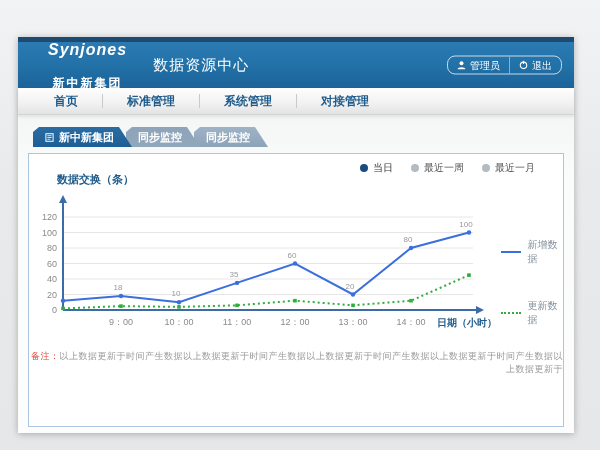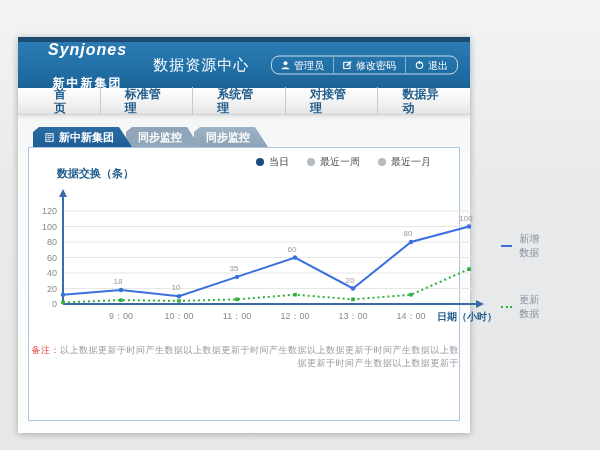--- a/index.html
+++ b/index.html
@@ -1,20 +1,20 @@
 <!DOCTYPE html>
 <html><head>
 <meta charset="utf-8">
 <style>
   * { margin:0; padding:0; box-sizing:border-box; }
   html,body { width:600px; height:450px; overflow:hidden;
     font-family:"Liberation Sans","DejaVu Sans",sans-serif;
     background:linear-gradient(180deg,#f2f3f4 0%,#e9eaeb 40%,#e6e7e8 100%); }
 
-  .window { position:absolute; left:18px; top:37px; width:452px; height:396px;
+  .window { position:absolute; left:18px; top:37px; width:556px; height:396px;
     background:#ffffff; box-shadow:0 1px 7px rgba(0,0,0,.28); }
 
   
   .top-strip { height:5px; background:#1d4a70; }
 
   
   .header { height:46px; background:linear-gradient(180deg,#2b7ab2 0%,#2170a6 55%,#1c6399 100%);
     display:flex; align-items:center; position:relative; }
   .logo { margin-left:30px; color:#fff; text-align:center; line-height:1; }
   .logo-en { font-style:italic; font-weight:bold; font-size:16px; letter-spacing:1px; display:block; }
@@ -44,21 +44,21 @@
   .tabstrip { display:flex; margin-left:5px; height:20px; position:relative; z-index:3; }
   .tab { height:20px; padding:0 18px 0 12px; display:flex; align-items:center; gap:5px;
     color:#fff; font-size:11px; font-weight:bold; cursor:pointer;
     clip-path:polygon(0 100%, 0 5px, 6px 0, calc(100% - 13px) 0, 100% 100%); }
   .tab.active { background:linear-gradient(180deg,#2a6ca2 0%,#1d5e96 100%); z-index:5; }
   .tab.inactive { background:linear-gradient(180deg,#a3b6c8 0%,#8fa4b8 0%,#91a7bb 100%); margin-left:-6px;justify-content:flex-end; }
   .tab.inactive.t2 { z-index:4; }
   .tab.inactive.t3 { z-index:3; background:linear-gradient(180deg,#9fb3c6 0%,#8ca3b8 100%); }
 
   
-  .panel { position:relative; margin-top:0; height:274px; background:#fff;
+  .panel { position:relative; margin-top:6px; height:274px; background:#fff;
     border:1px solid #a9c7e2; }
 
   .radio-row { position:absolute; top:7px; right:28px; display:flex; gap:18px; align-items:center; }
   .radio-item { display:flex; align-items:center; gap:5px; font-size:10px; color:#555; cursor:pointer; }
   .radio-dot { width:8px; height:8px; border-radius:50%; background:#b4bbc1; display:inline-block; }
   .radio-item.selected .radio-dot { background:#1b4a7d; }
   .radio-item.selected { color:#333; }
 
   .y-title { position:absolute; left:28px; top:18px; font-size:11px; font-weight:bold; color:#1f5c8b; }
 
@@ -90,41 +90,33 @@
     <div class="user-group">
       <div class="user-btn">
         <svg width="9" height="9" viewBox="0 0 10 10">
             <circle cx="5" cy="3" r="2.2" fill="#fff"></circle>
             <path d="M0.6 10 C0.6 6.8 9.4 6.8 9.4 10 Z" fill="#fff"></path>
           </svg>
         <span>管理员</span>
       </div>
       <div class="user-btn">
         <svg width="9" height="9" viewBox="0 0 10 10">
-            <rect x="0.8" y="2" width="7" height="7" fill="none" stroke="#fff" stroke-width="1.2"></rect>
-            <path d="M4 6 L9 1" stroke="#fff" stroke-width="1.6"></path>
-          </svg>
-        <span>修改密码</span>
-      </div>
-      <div class="user-btn">
-        <svg width="9" height="9" viewBox="0 0 10 10">
             <circle cx="5" cy="5.4" r="3.6" fill="none" stroke="#fff" stroke-width="1.2"></circle>
             <path d="M5 0.4 L5 4" stroke="#fff" stroke-width="1.4"></path>
           </svg>
         <span>退出</span>
       </div>
     </div>
   </div>
 
   <div class="navbar">
     <div class="nav-item">首页</div>
     <div class="nav-item">标准管理</div>
     <div class="nav-item">系统管理</div>
     <div class="nav-item">对接管理</div>
-    <div class="nav-item">数据异动</div>
   </div>
 
   <div class="content">
     <div class="tabstrip">
       <div class="tab active">
         <svg width="9" height="9" viewBox="0 0 10 10">
             <rect x="1" y="0.8" width="8" height="8.4" fill="none" stroke="#fff" stroke-width="1.1"></rect>
             <path d="M2.6 3 H7.4 M2.6 5 H7.4 M2.6 7 H6" stroke="#fff" stroke-width="0.9"></path>
           </svg>
         <span>新中新集团</span>

